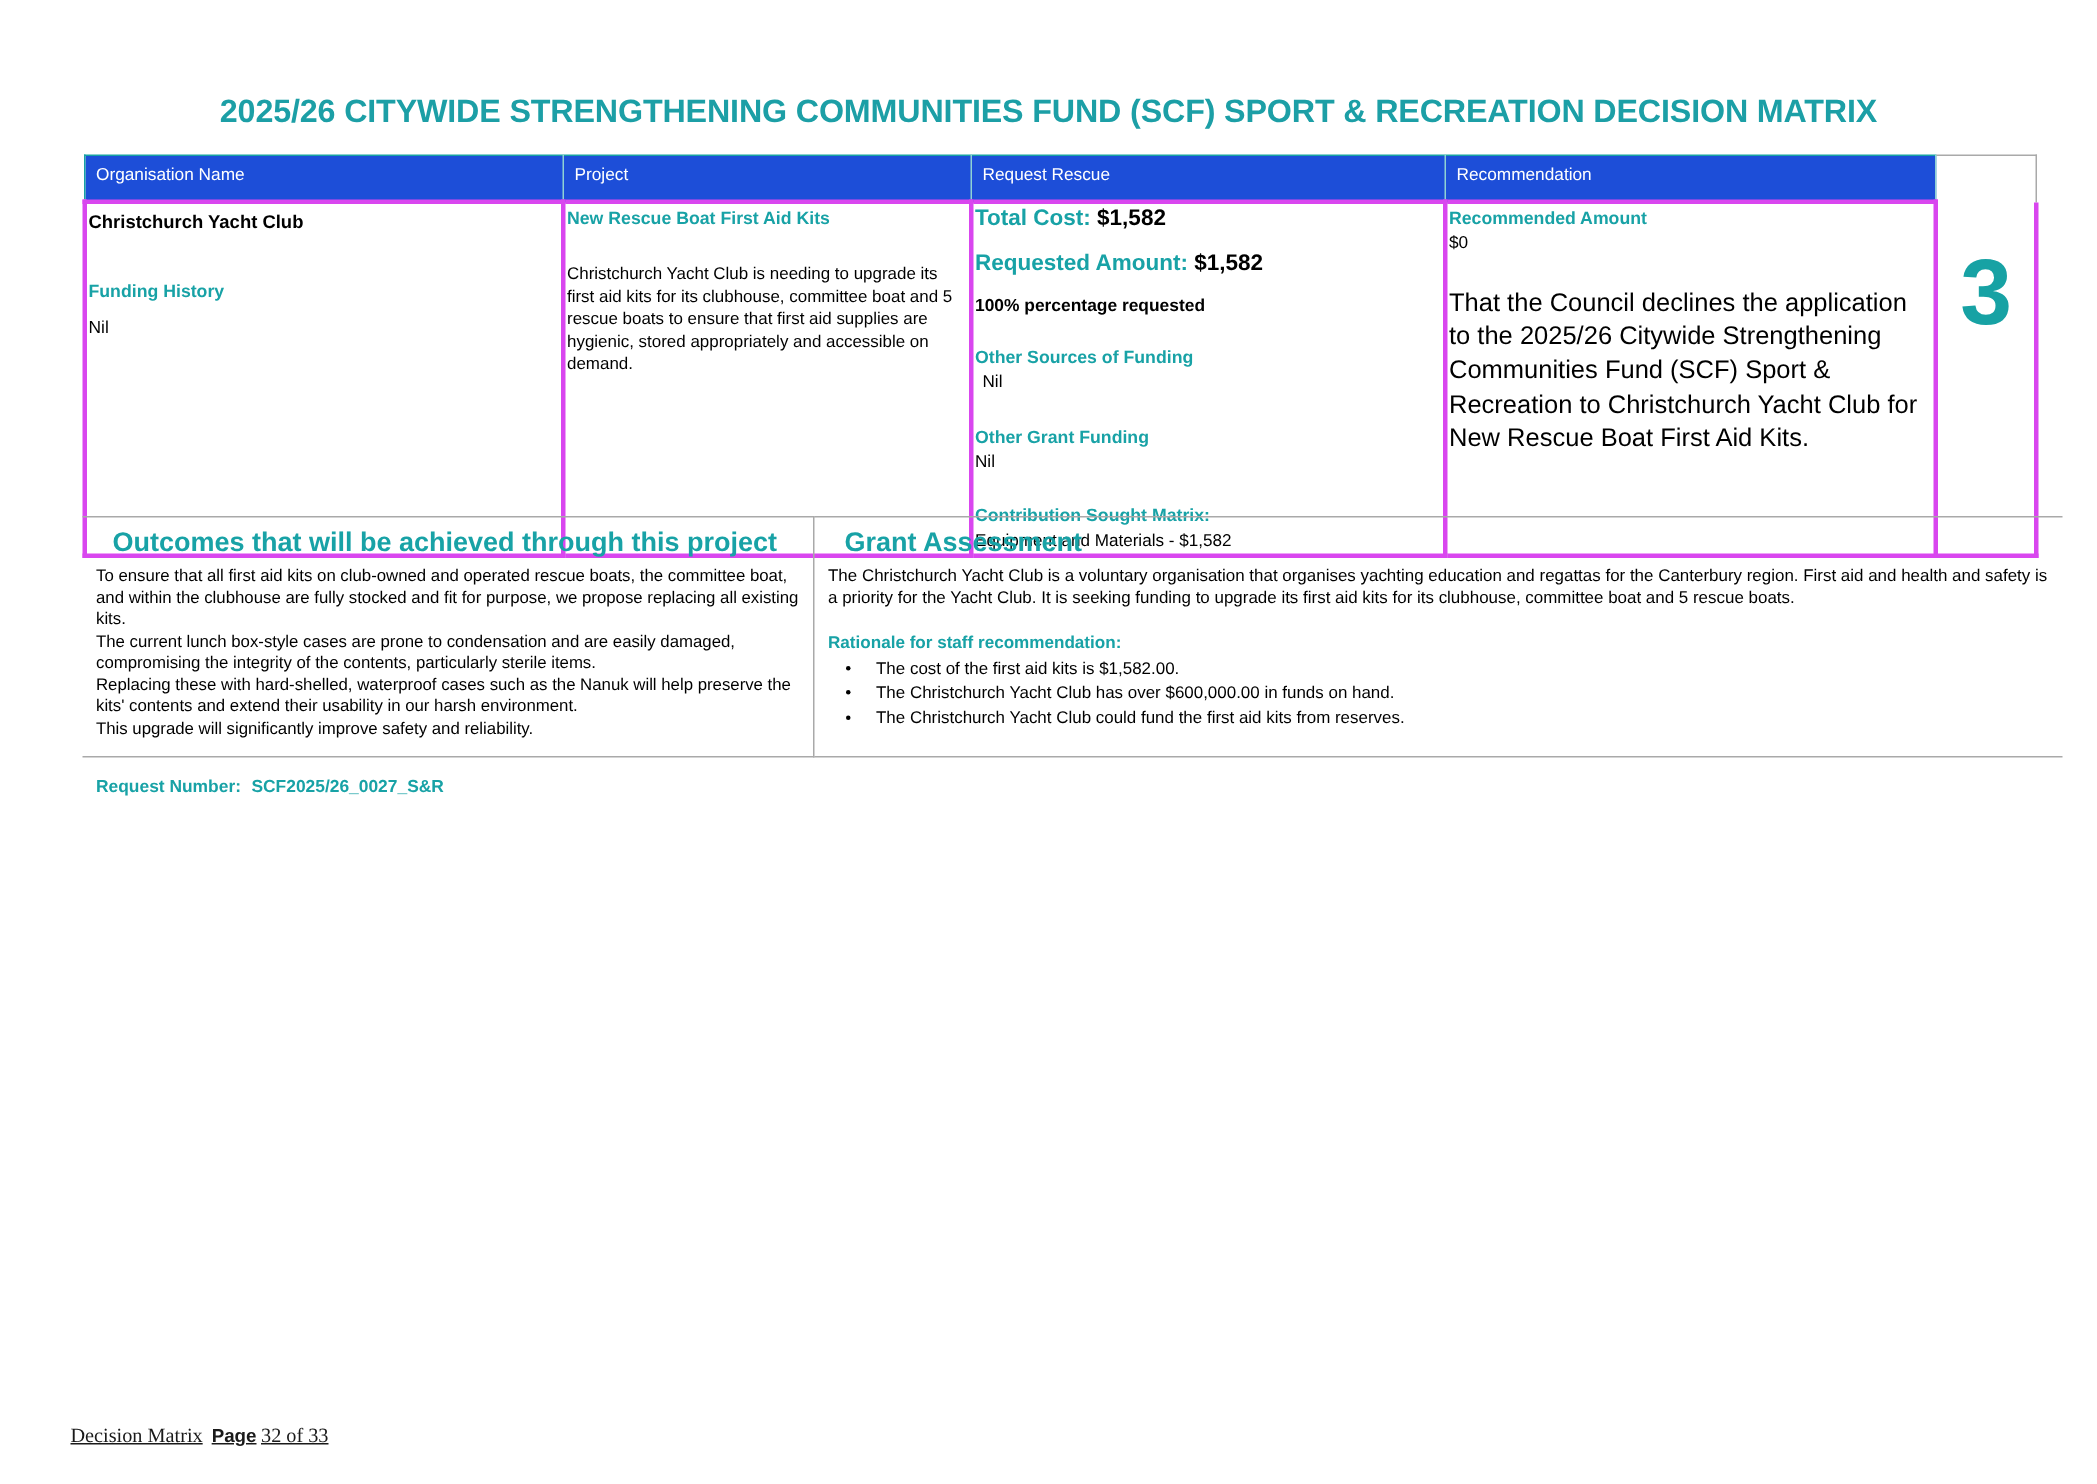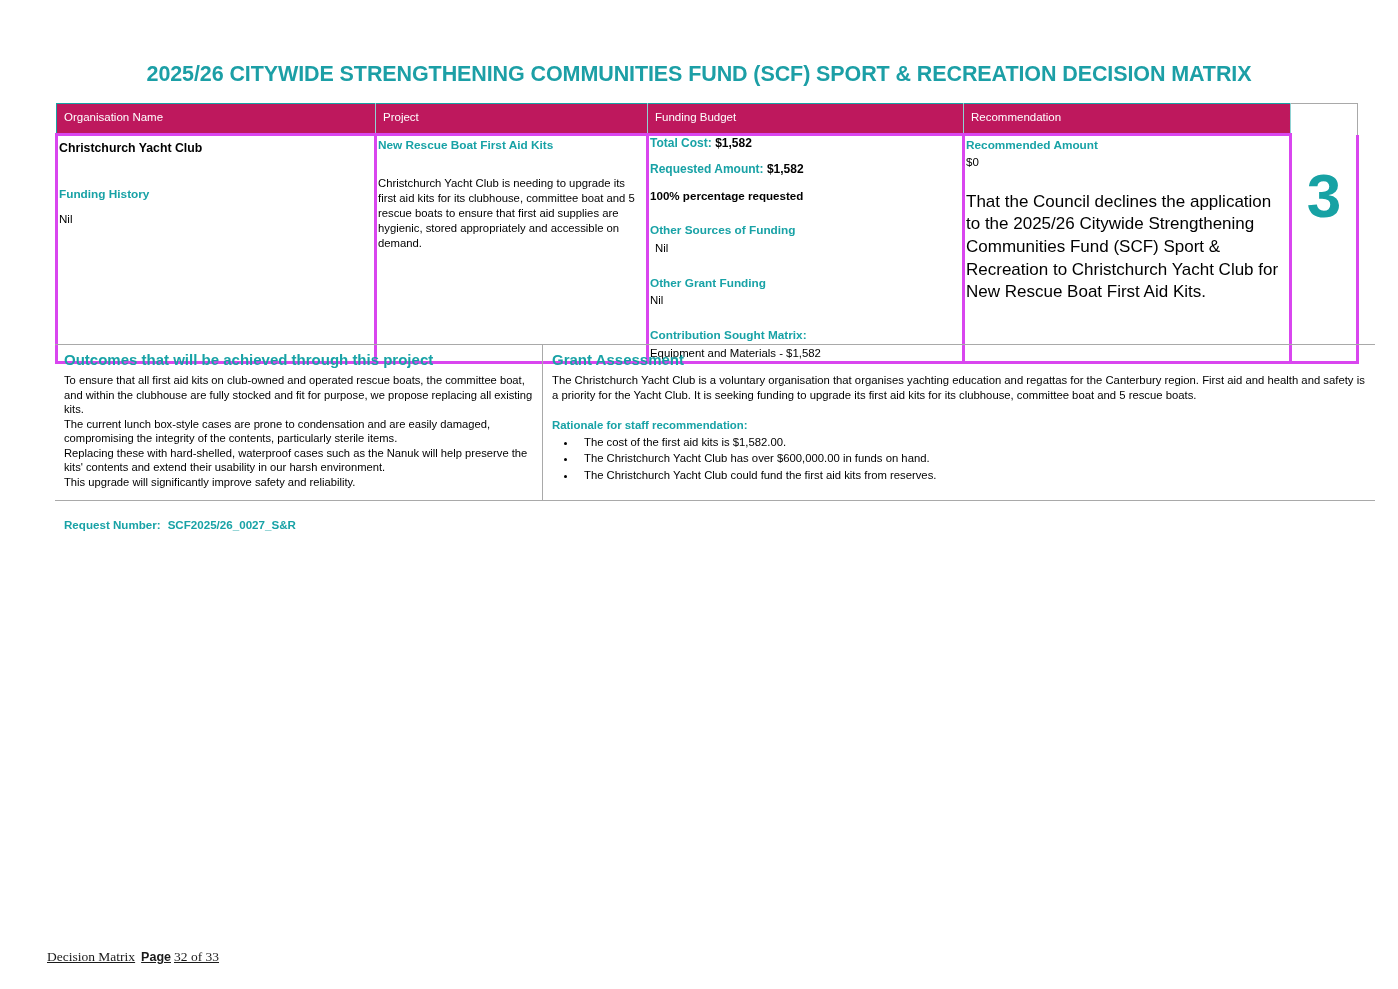--- a/index.html
+++ b/index.html
@@ -46,21 +46,21 @@
     width: 1303px;
     border-collapse: collapse;
     table-layout: fixed;
   }
   .matrix td, .matrix th {
     vertical-align: top;
     padding: 0;
     border: 3px solid #d946ef;
   }
   .matrix thead th {
-    background: #be185d;
+    background: #1d4ed8;
     color: #ffffff;
     font-size: 11.5px;
     font-weight: normal;
     text-align: left;
     padding: 7px 0 7px 7px;
     height: 15px;
     border: 1px solid #17A2A4;
     border-right: 1px solid #8fd2d3;
   }
   .matrix thead th.th-num {
@@ -103,21 +103,21 @@
   .proj-title { margin: 2px 0 0 1px; }
   .proj-desc {
     margin-top: 22px;
     margin-left: 1px;
     font-size: 11.3px;
     line-height: 1.33;
   }
 
   .budget-line {
     margin-left: 1px;
-    font-size: 12px;
+    font-size: 15px;
     margin-bottom: 10px;
   }
   .budget-line .lbl { color: #18A2A6; font-weight: bold; }
   .budget-line .val { font-weight: bold; color: #000; }
   .budget-pct { margin-left: 1px; font-weight: bold; font-size: 11.6px; }
   .budget-block { margin-top: 20px; margin-left: 1px; }
   .budget-block .sub { font-size: 11.4px; margin-top: 2px; }
   .budget-block .sub.indent { padding-left: 5px; }
 
   .rec-amt-label { margin: 2px 0 0 1px; }
@@ -158,22 +158,22 @@
     width: 471px;
     border-right: 1px solid #a9a9a9;
   }
   .lower td.assessment-cell {
     width: 816px;
     border-left: 1px solid #a9a9a9;
   }
   .sect-head {
     color: #18A2A6;
     font-weight: bold;
-    font-size: 15px;
-    margin: 0 0 5px 1px;
+    font-size: 18px;
+    margin: 0 0 5px 12px;
   }
   .sect-body {
     font-size: 11.2px;
     line-height: 1.30;
     margin-left: 1px;
   }
   .sect-body p { margin: 0; }
   .assess-body { font-size: 11.3px; line-height: 1.32; margin-left: 1px; }
   .rationale-head {
     color: #18A2A6;
@@ -238,21 +238,21 @@
       <col class="col-org">
         <col class="col-proj">
         <col class="col-budg">
         <col class="col-rec">
         <col class="col-num">
     </colgroup>
     <thead>
       <tr>
         <th>Organisation Name</th>
         <th>Project</th>
-        <th>Funding Budget</th>
+        <th>Request Rescue</th>
         <th>Recommendation</th>
         <th class="th-num"></th>
       </tr>
     </thead>
     <tbody>
       <tr>
 
         <td class="cell">
           <div class="org-name">Christchurch Yacht Club</div>
           <div class="teal-head funding-history-label">Funding History</div>

